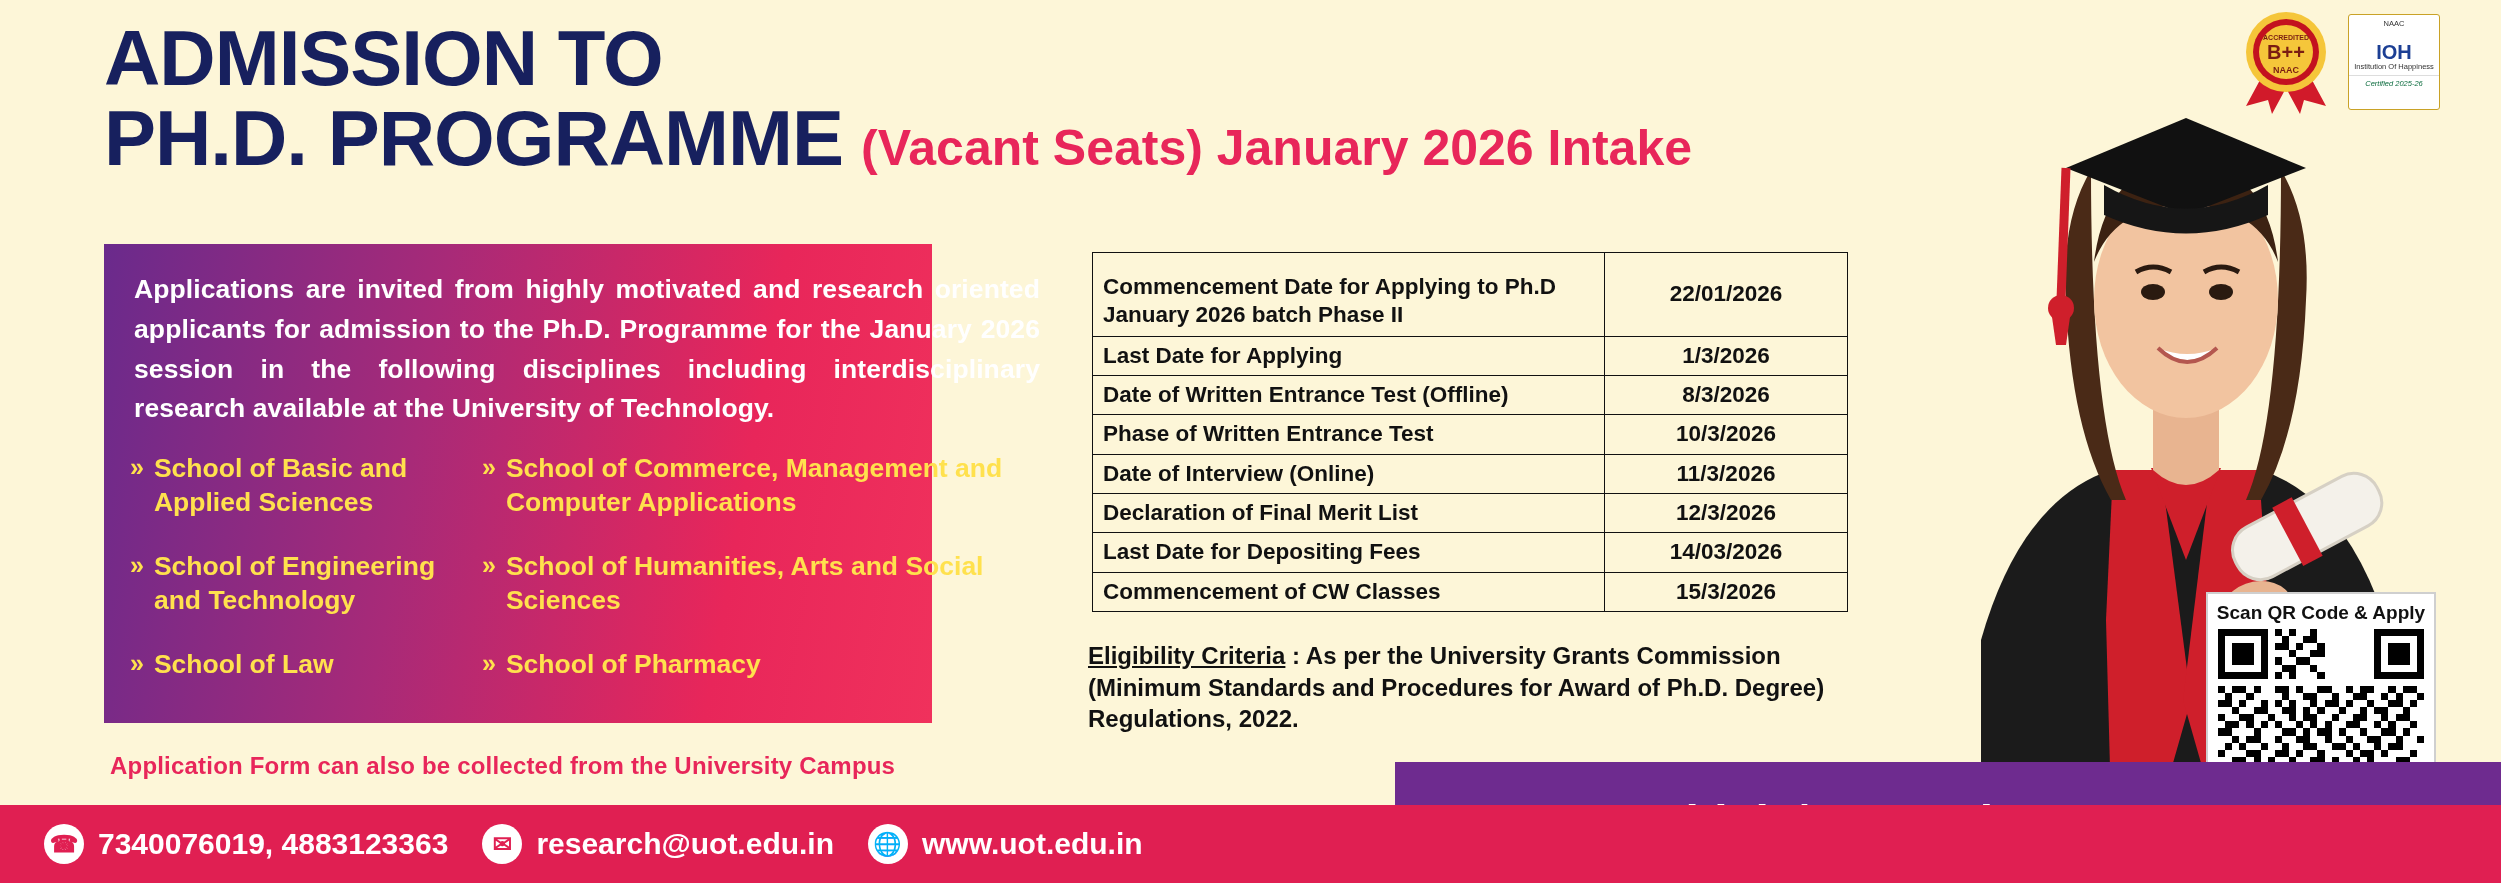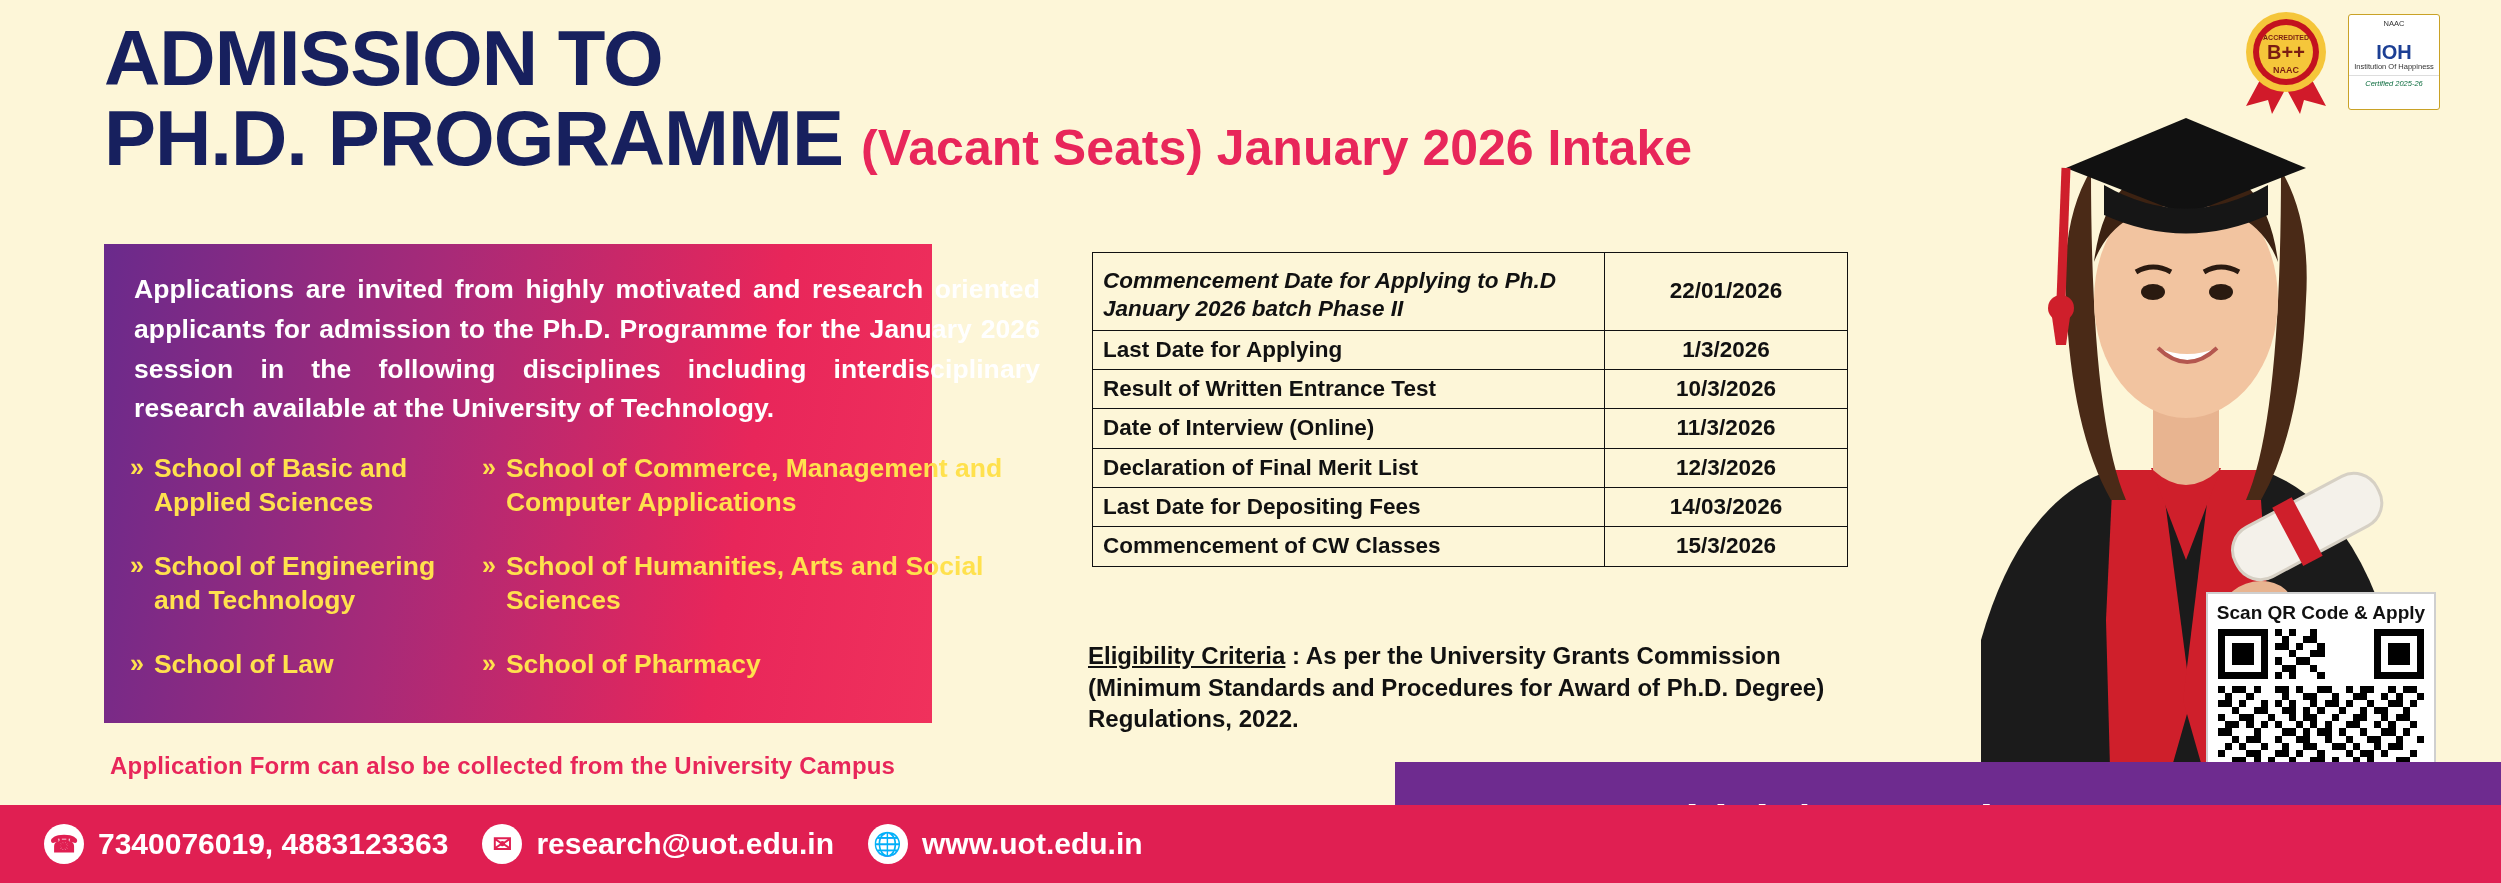--- a/index.html
+++ b/index.html
@@ -104,21 +104,21 @@
     color: #111;
   }
   table.dates td {
     border: 1.6px solid #111;
     padding: 5px 10px;
     font-weight: bold;
     line-height: 1.26;
   }
   table.dates td.label { width: 512px; }
   table.dates td.value { text-align: center; font-weight: bold; }
-  .two-line td.label { padding-top: 14px; padding-bottom: 6px; font-style: italic; }
+  .two-line td.label { padding-top: 20px; padding-bottom: 6px; }
 
   .eligibility {
     position: absolute;
     left: 1088px;
     top: 640px;
     width: 790px;
     font-size: 24px;
     font-weight: bold;
     color: #111;
     line-height: 1.32;
@@ -292,21 +292,25 @@
       <tbody>
           <tr class="two-line">
         <td class="label">Commencement Date for Applying to Ph.D January 2026 batch Phase II</td>
         <td class="value">22/01/2026</td>
       </tr>
       <tr>
         <td class="label">Last Date for Applying</td>
         <td class="value">1/3/2026</td>
       </tr>
       <tr>
-        <td class="label">Result of Written Entrance Test</td>
+        <td class="label">Date of Written Entrance Test (Offline)</td>
+        <td class="value">8/3/2026</td>
+      </tr>
+      <tr>
+        <td class="label">Phase of Written Entrance Test</td>
         <td class="value">10/3/2026</td>
       </tr>
       <tr>
         <td class="label">Date of Interview (Online)</td>
         <td class="value">11/3/2026</td>
       </tr>
       <tr>
         <td class="label">Declaration of Final Merit List</td>
         <td class="value">12/3/2026</td>
       </tr>

